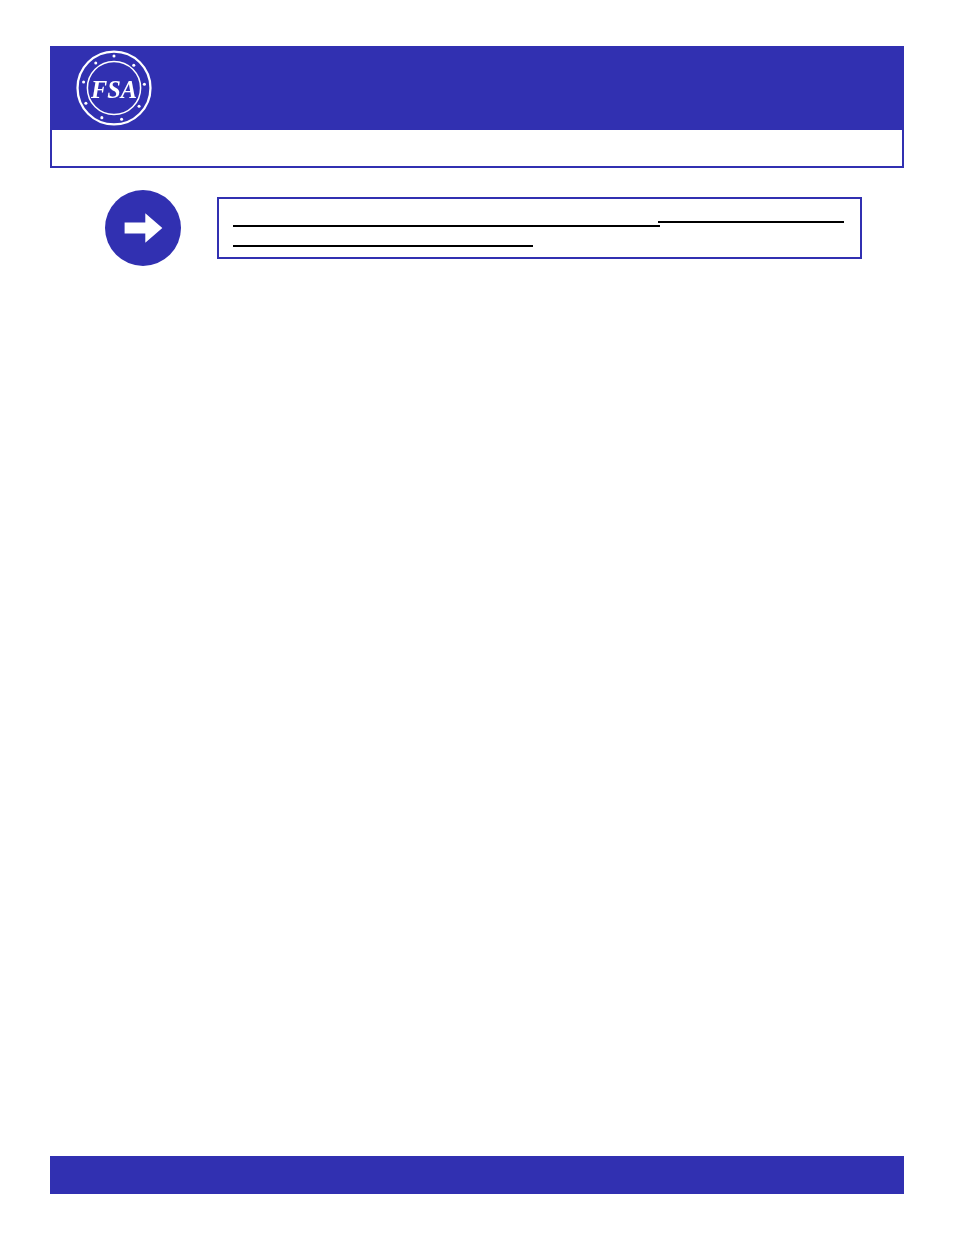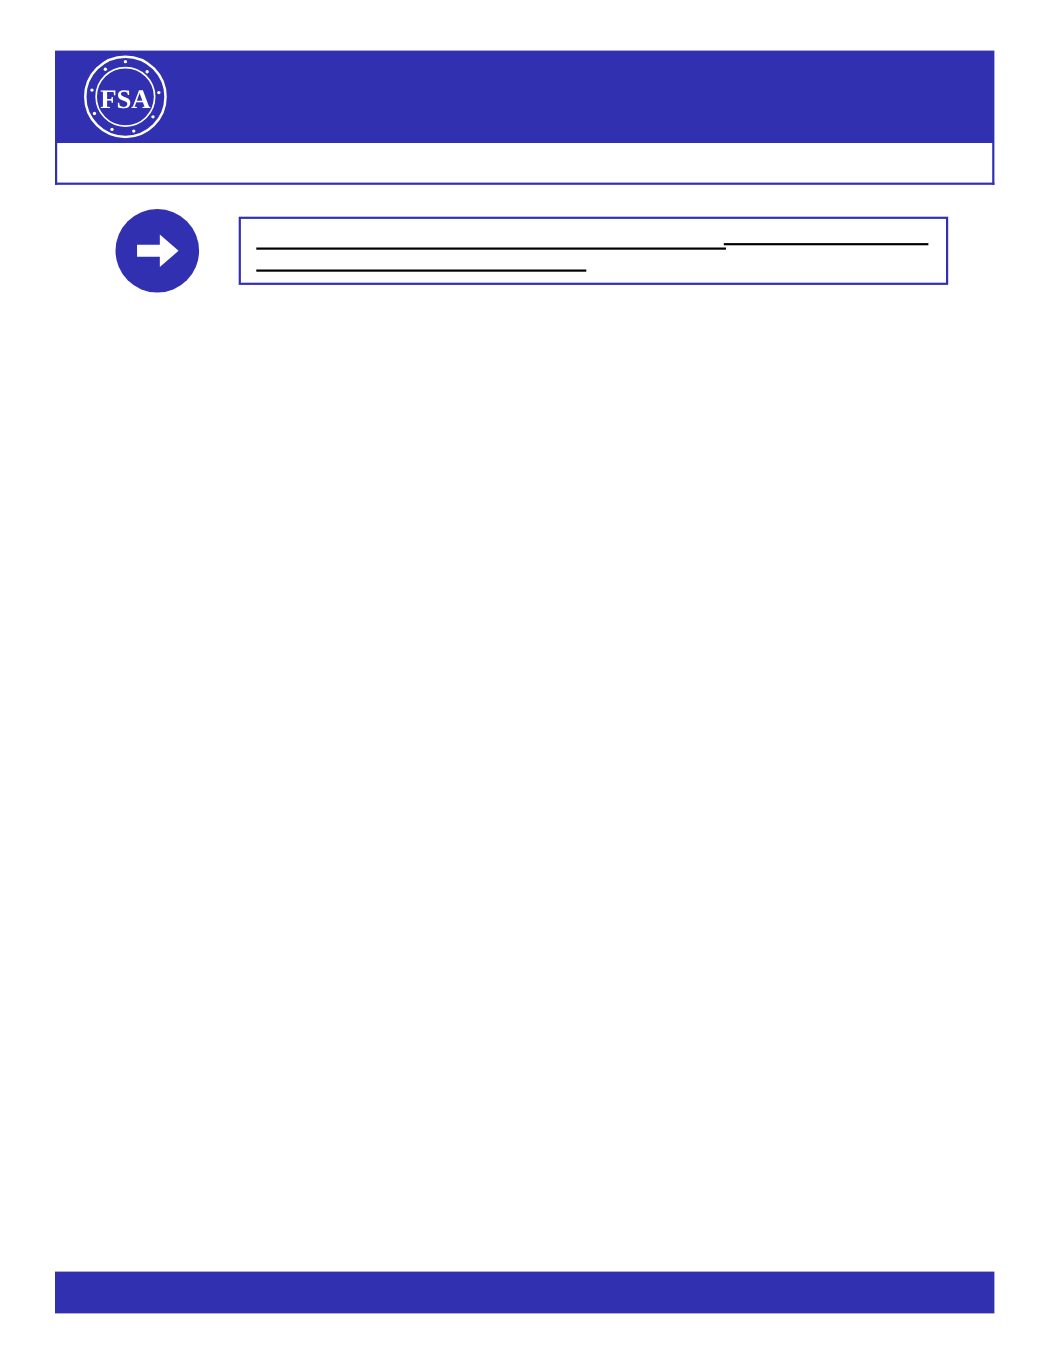--- a/index.html
+++ b/index.html
@@ -15,20 +15,21 @@
       padding: 46px 50px 0 50px;
     }
 
     
     .header-bar {
       background: #3130b1;
       height: 84px;
       display: flex;
       align-items: center;
       padding-left: 26px;
+      font-style: italic;
     }
     .seal {
       width: 76px;
       height: 76px;
       flex: 0 0 76px;
     }
     .header-text { color: transparent; }
 
     
     .sub-bar {

